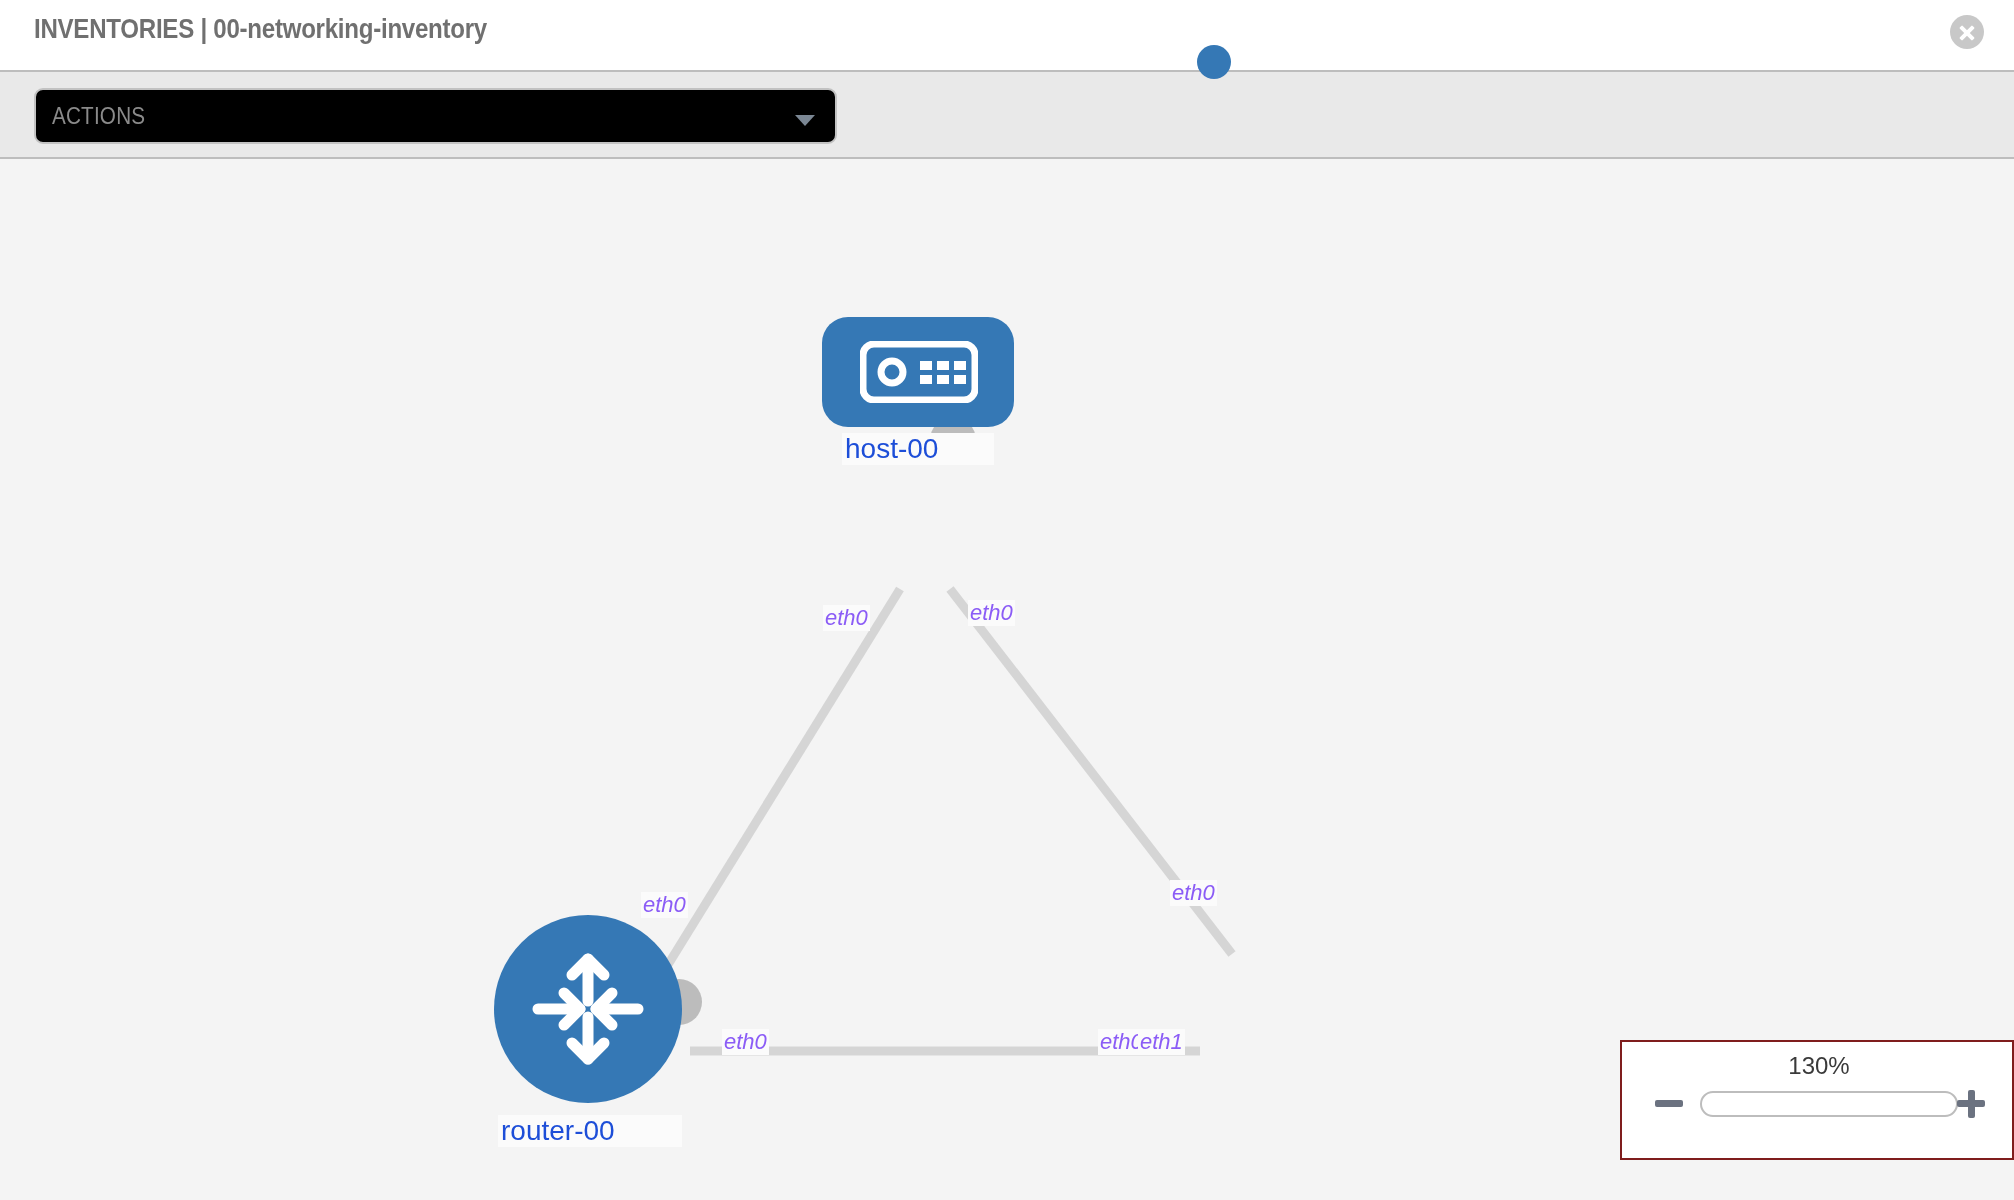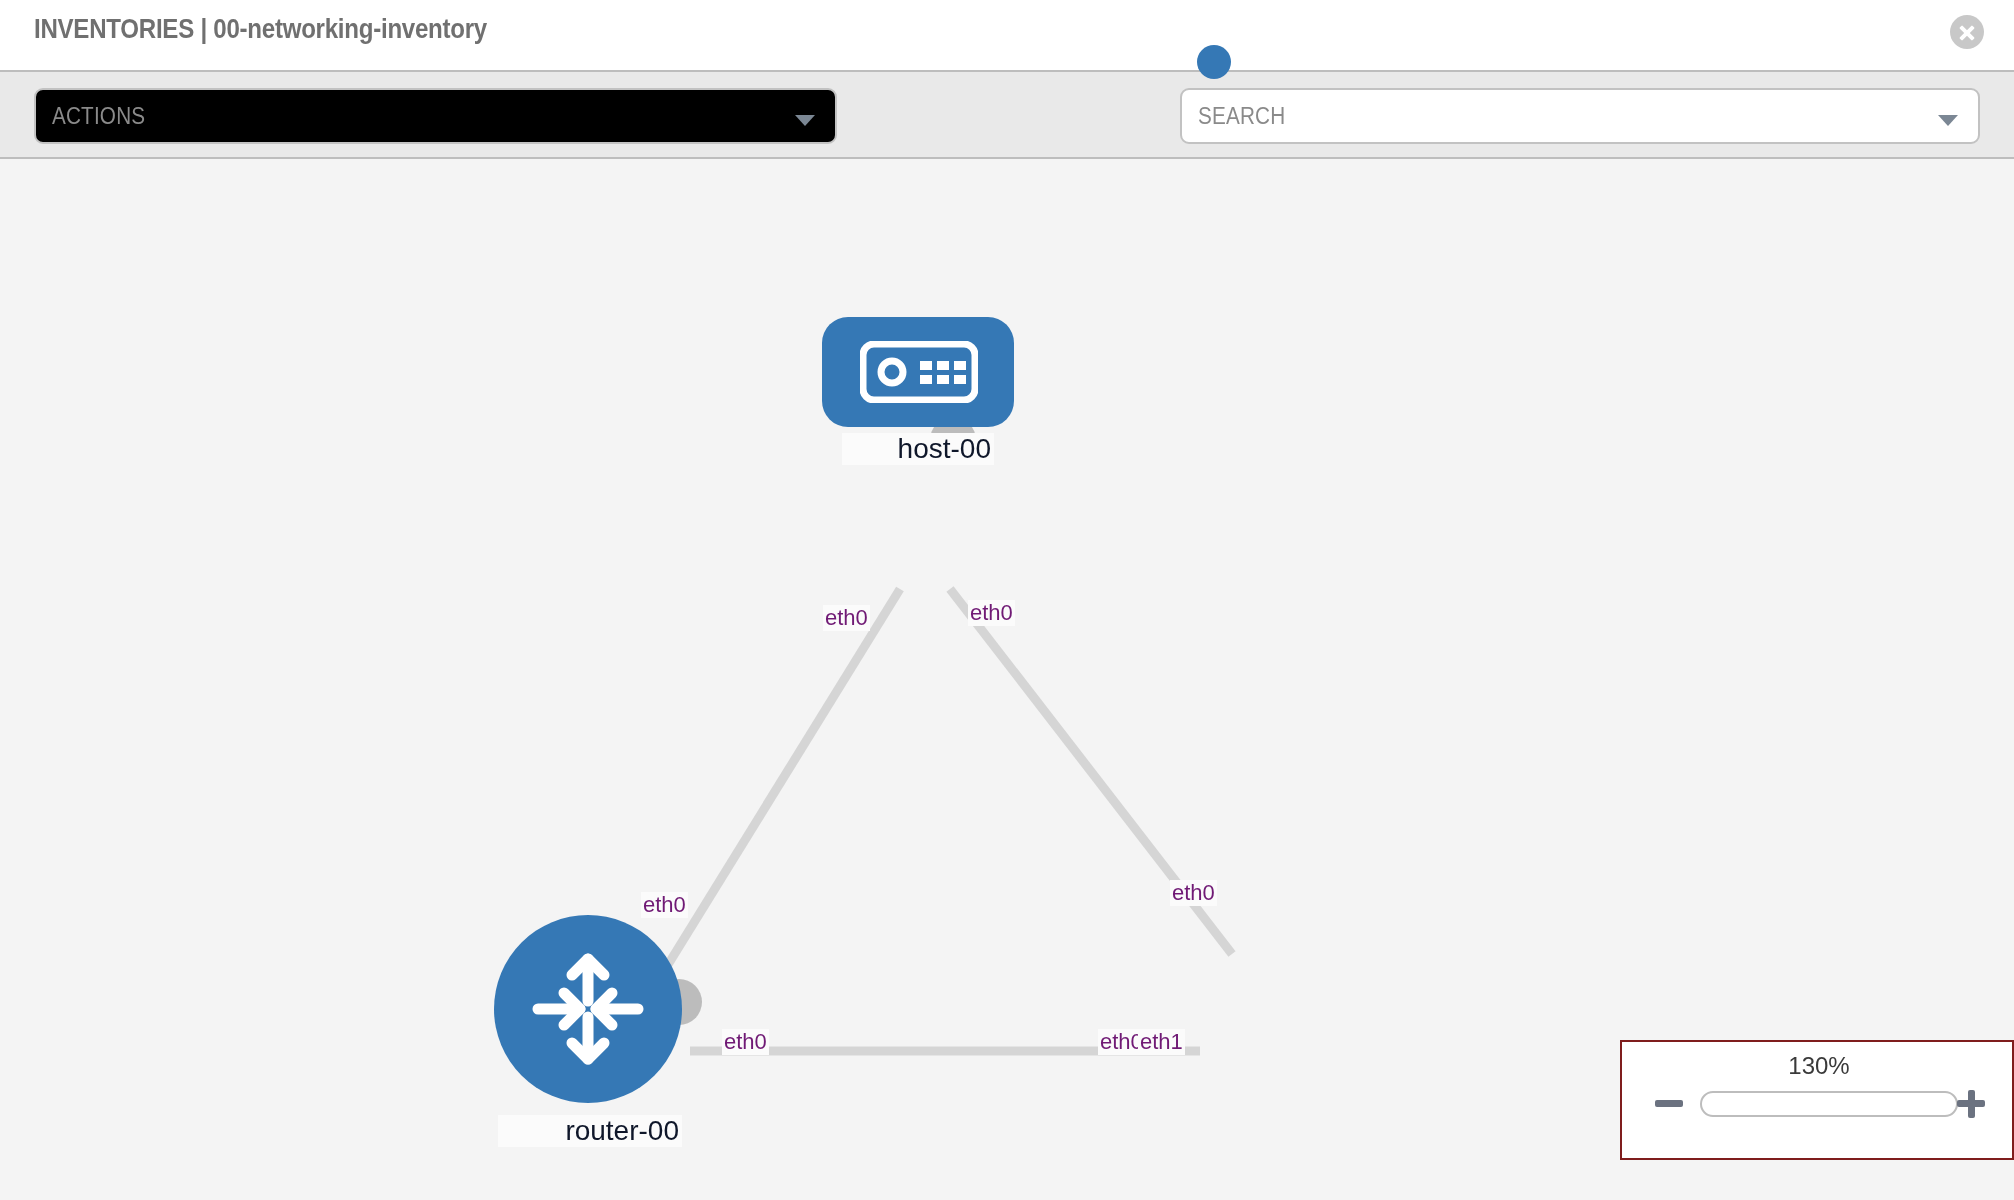--- a/index.html
+++ b/index.html
@@ -138,41 +138,42 @@
     position: absolute;
     cursor: pointer;
   }
   .node-shape {
     position: absolute;
     background: #3578b5;
   }
   .node-label {
     position: absolute;
     font-size: 28px;
-    color: #0f172a;
+    color: #1d4ed8;
     background: #fbfbfb;
     white-space: nowrap;
-    text-align: right;
+    text-align: left;
     padding: 0 3px;
   }
 
   .nub {
     position: absolute;
     background: #bcbcbc;
     border-radius: 50%;
   }
 
   .edge-label {
     position: absolute;
     font-size: 22px;
-    color: #701a75;
+    color: #8b5cf6;
     background: #fbfbfb;
     white-space: nowrap;
     padding: 0 2px;
     line-height: 26px;
+    font-style: italic;
   }
 
   
   .zoom-panel {
     position: absolute;
     left: 1620px; top: 1040px;
     width: 394px; height: 120px;
     background: #ffffff;
     border: 2px solid #7f1d1d;
   }
@@ -253,24 +254,20 @@
     <svg class="tool-icon" id="key-icon" viewBox="0 0 44 44">
       <g fill="#7b8794">
         <circle cx="15" cy="17" r="9"></circle>
         <circle cx="15" cy="17" r="3.6" fill="#e9e9e9"></circle>
         <rect x="21" y="19.5" width="17" height="4.6" rx="1.2" transform="rotate(35 21 19.5)"></rect>
         <rect x="30" y="26.5" width="8" height="4.2" rx="1.2" transform="rotate(35 30 26.5)"></rect>
         <rect x="25.5" y="23" width="8" height="4.2" rx="1.2" transform="rotate(35 25.5 23)"></rect>
       </g>
     </svg>
 
-    <div class="search-select">
-      <div class="search-label">SEARCH</div>
-      <div class="caret"></div>
-    </div>
   </div>
 
   <div class="canvas">
 
     <svg class="canvas-svg" viewBox="0 0 2014 1041">
 
       <line x1="900" y1="430" x2="648" y2="838" stroke="#d5d5d5" stroke-width="9"></line>
 
       <line x1="950" y1="430" x2="1232" y2="795" stroke="#d5d5d5" stroke-width="9"></line>
 

